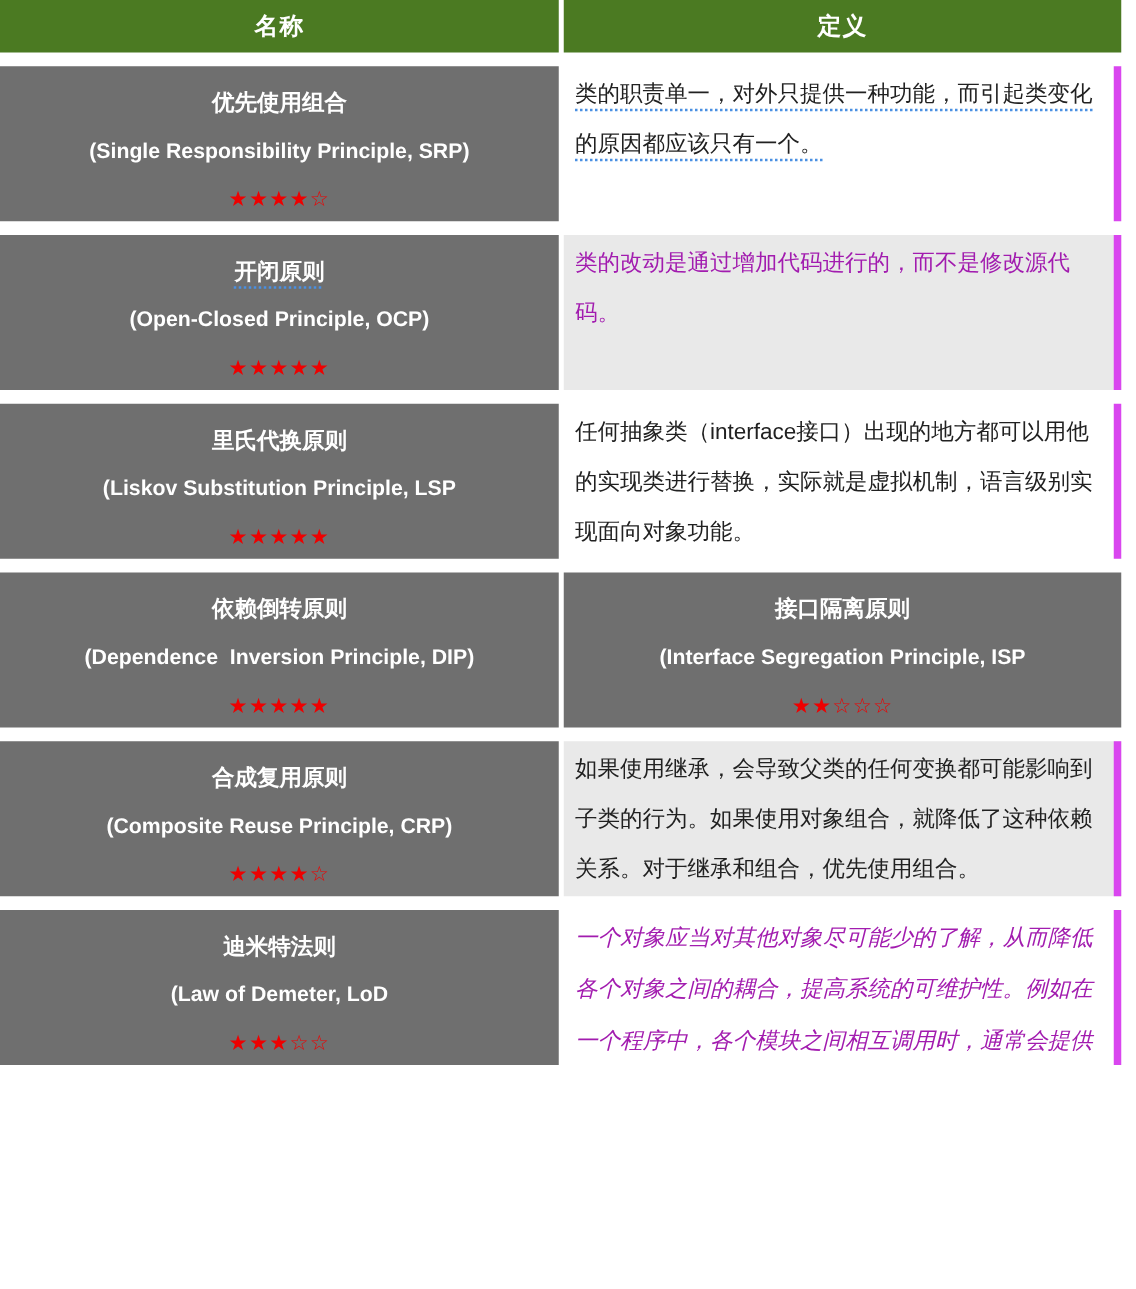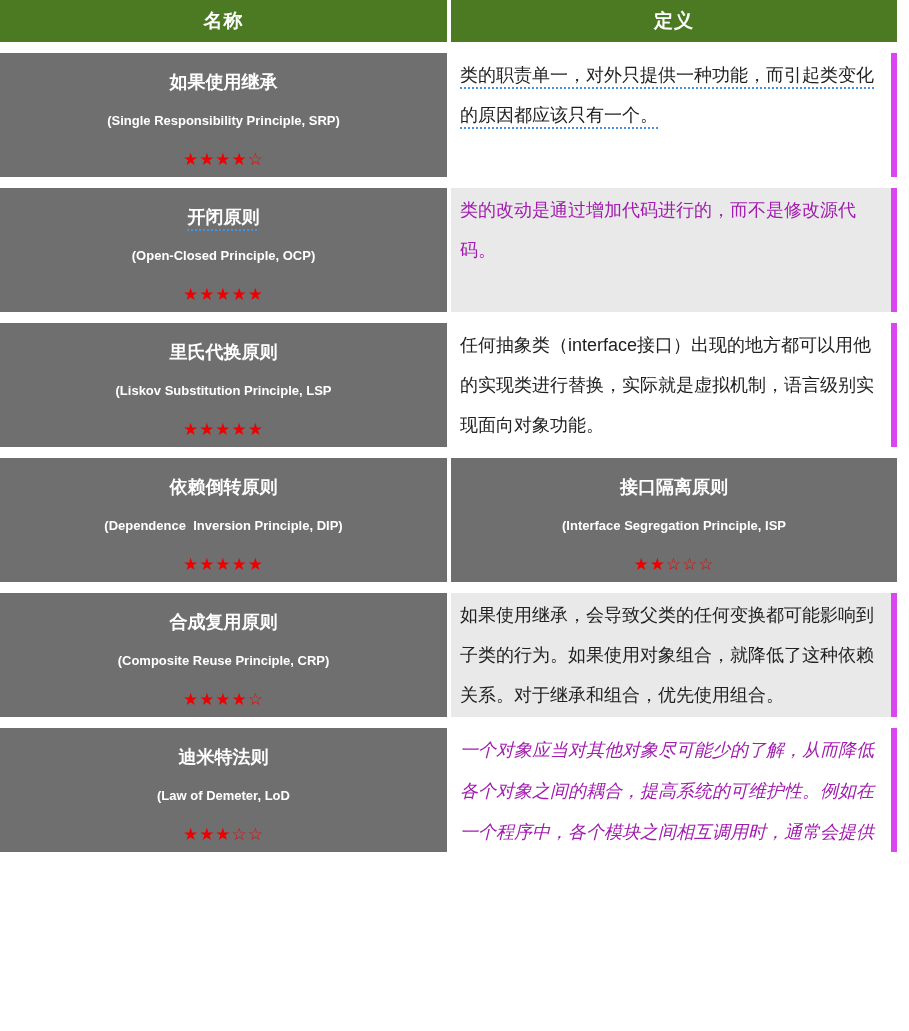--- a/index.html
+++ b/index.html
@@ -42,21 +42,21 @@
     gap: 13px;
     text-align: center;
     box-sizing: border-box;
   }
   .name-cn {
     font-size: 18px;
     font-weight: bold;
     line-height: 26px;
   }
   .name-en {
-    font-size: 13px;
+    font-size: 17px;
     font-weight: bold;
     line-height: 26px;
     white-space: pre-wrap;
   }
   .stars {
     font-size: 17px;
     color: #ee0000;
     line-height: 26px;
     letter-spacing: 1px;
   }
@@ -84,21 +84,21 @@
 </head>
 <body>
 
 <div class="page">
   <div class="ptable">
 
     <div class="hcell">名称</div>
     <div class="hcell">定义</div>
 
     <div class="ncell">
-      <div class="name-cn">如果使用继承</div>
+      <div class="name-cn">优先使用组合</div>
       <div class="name-en">(Single Responsibility Principle, SRP)</div>
       <div class="stars">★★★★☆</div>
     </div>
     <div class="dcell">
       <span class="spellcheck">类的职责单一，对外只提供一种功能，而引起类变化的原因都应该只有一个。</span>
     </div>
 
     <div class="ncell">
       <div class="name-cn spellcheck">开闭原则</div>
       <div class="name-en">(Open-Closed Principle, OCP)</div>

